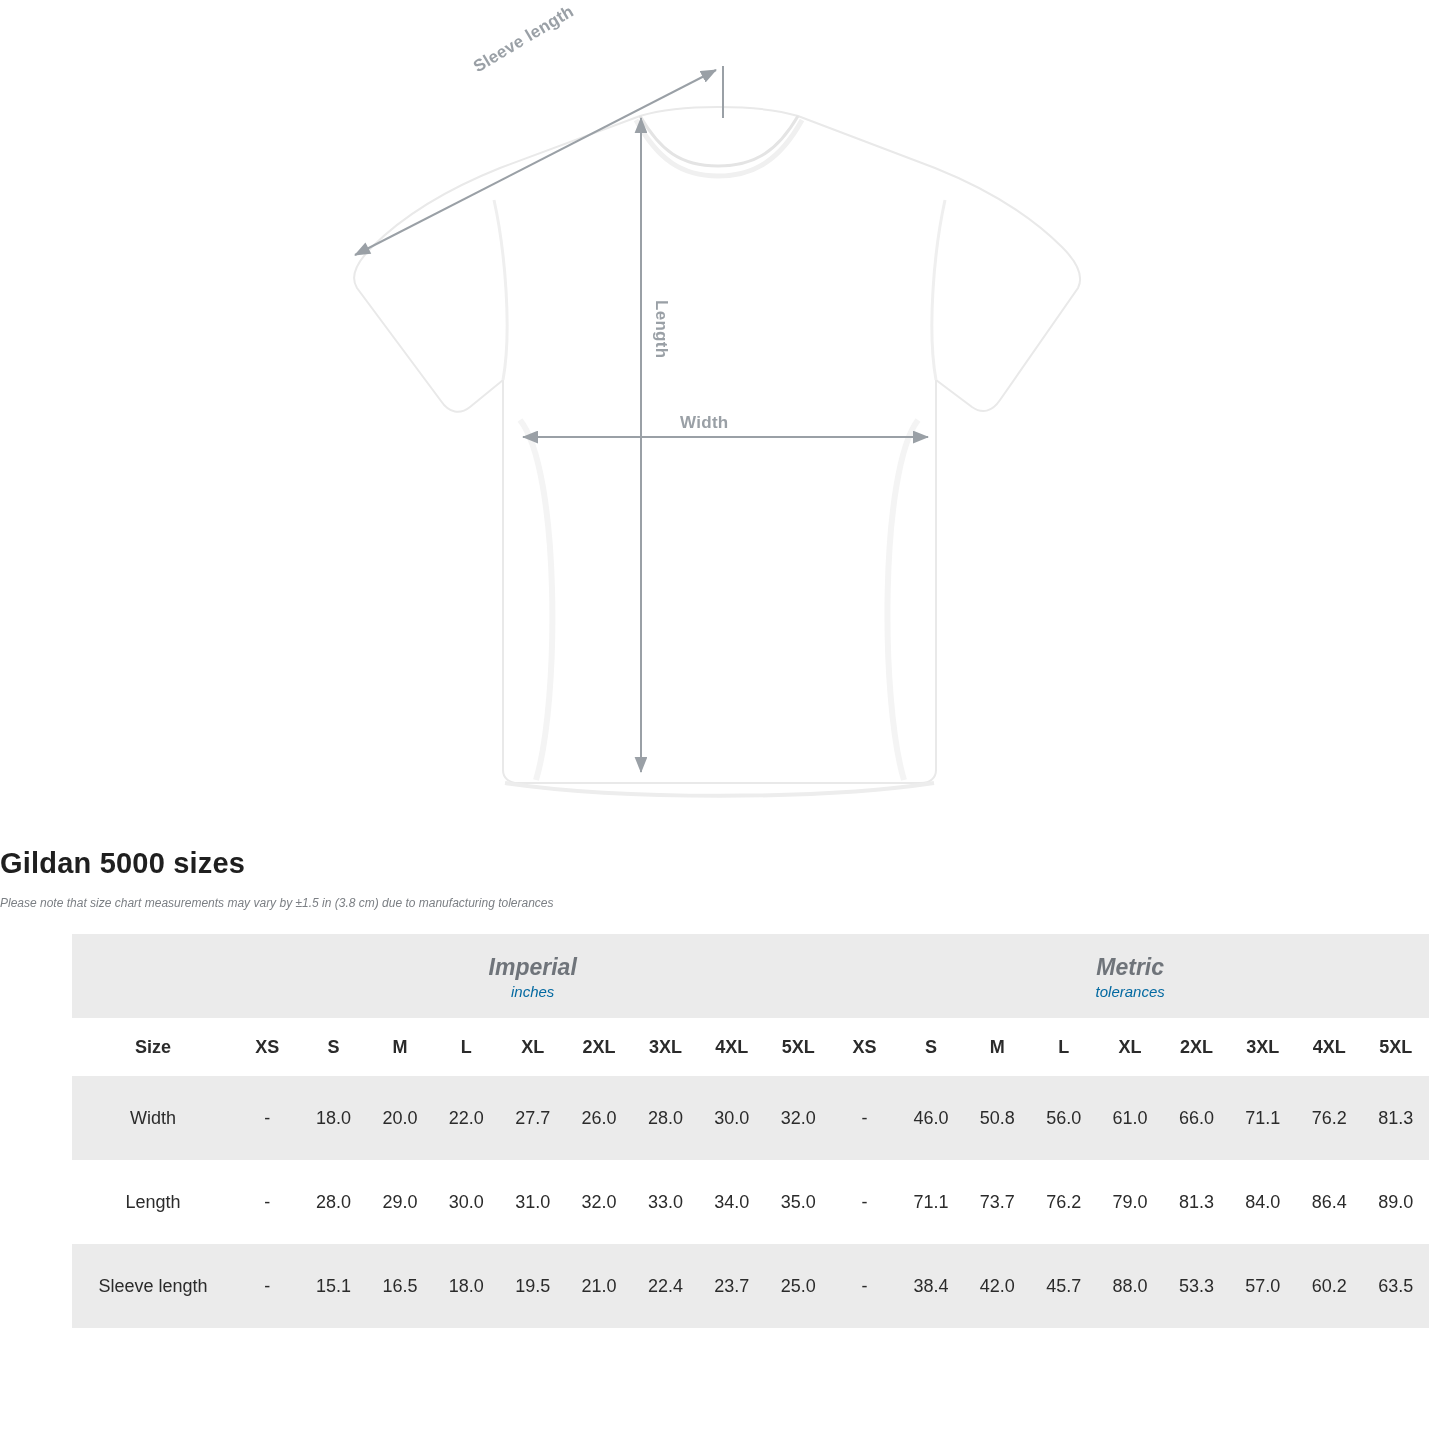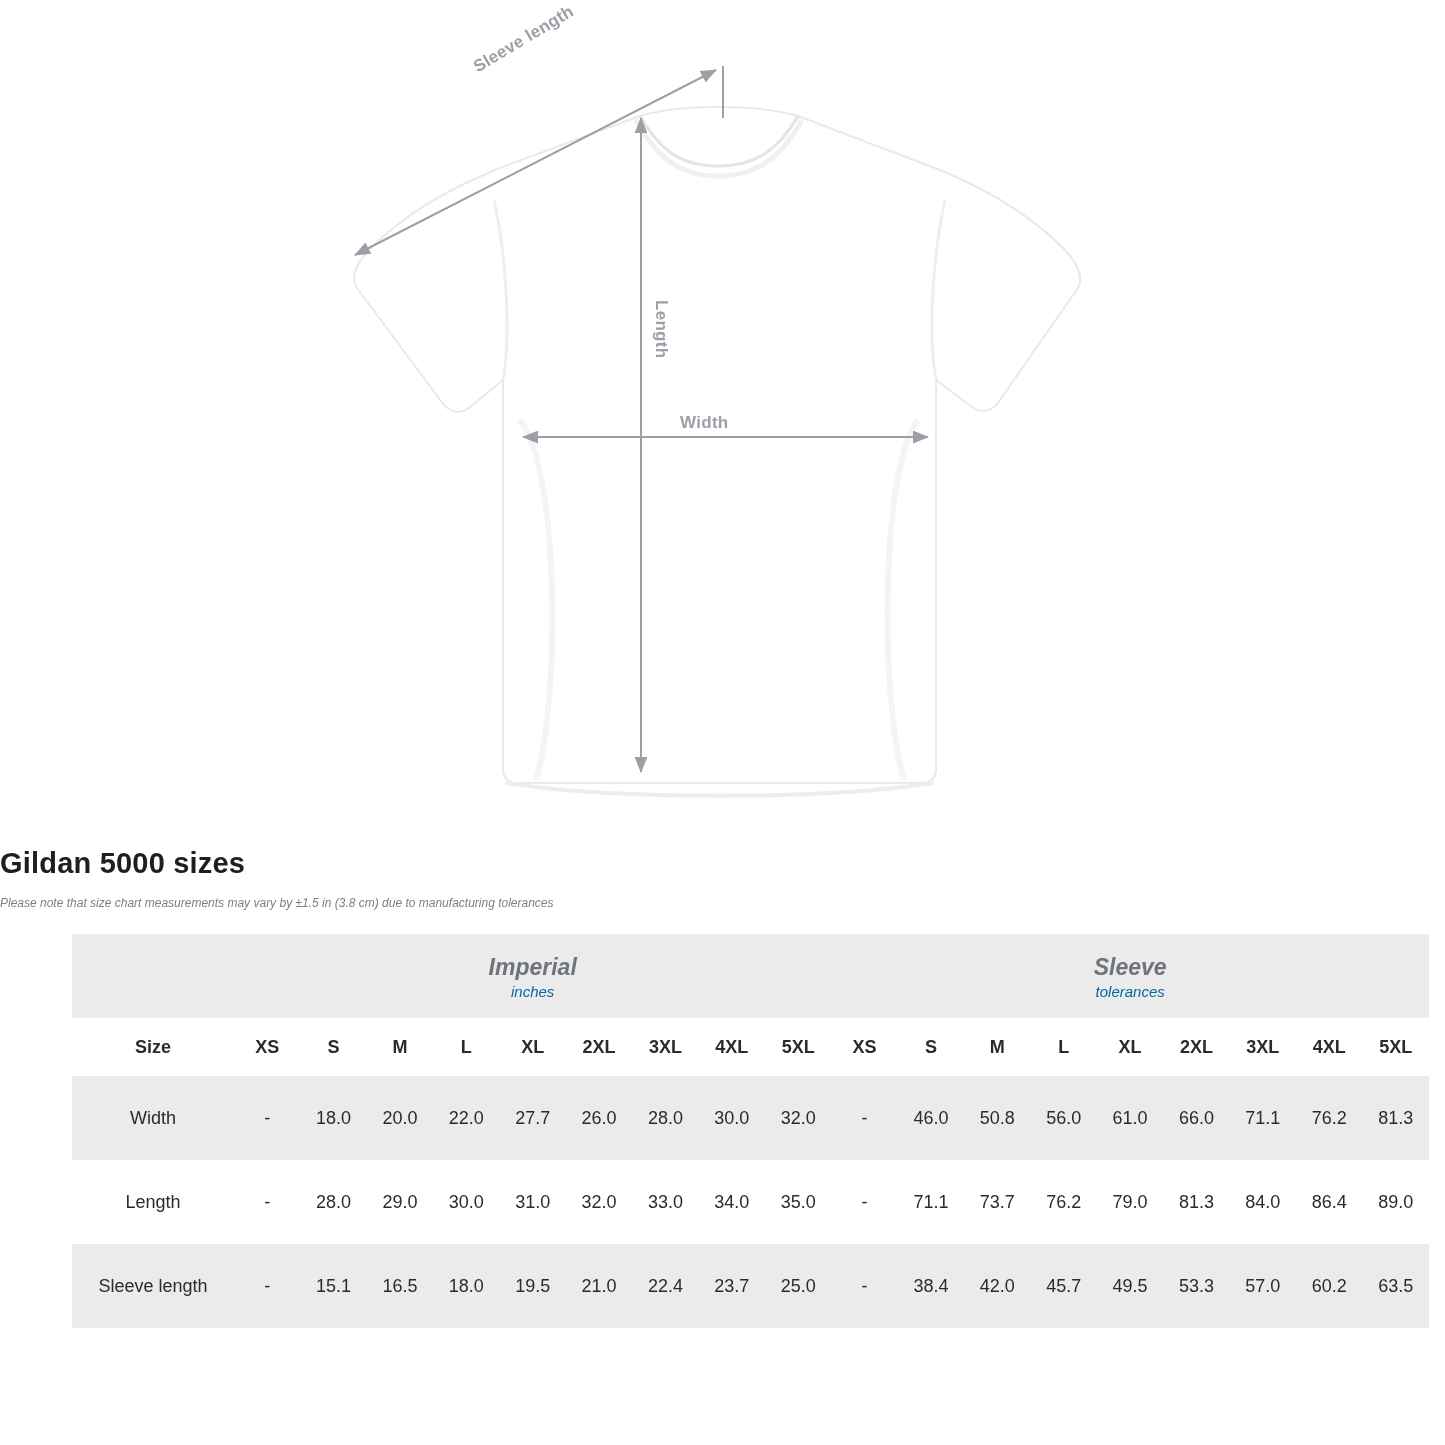--- a/index.html
+++ b/index.html
@@ -216,21 +216,21 @@
         <col span="9">
       </colgroup>
       <tbody>
         <tr>
           <td class="unit-head"></td>
           <td class="unit-head" colspan="9">
             <div class="unit-name">Imperial</div>
             <div class="unit-sub">inches</div>
           </td>
           <td class="unit-head" colspan="9">
-            <div class="unit-name">Sleeve</div>
+            <div class="unit-name">Metric</div>
             <div class="unit-sub">tolerances</div>
           </td>
         </tr>
 
         <tr class="head-row">
           <td class="rowlabel">Size</td>
           <td>XS</td>
           <td>S</td>
           <td>M</td>
           <td>L</td>
@@ -302,21 +302,21 @@
           <td>18.0</td>
           <td>19.5</td>
           <td>21.0</td>
           <td>22.4</td>
           <td>23.7</td>
           <td>25.0</td>
           <td>-</td>
           <td>38.4</td>
           <td>42.0</td>
           <td>45.7</td>
-          <td>49.5</td>
+          <td>88.0</td>
           <td>53.3</td>
           <td>57.0</td>
           <td>60.2</td>
           <td>63.5</td>
         </tr>
       </tbody>
     </table>
   </div>
 
 </div>

